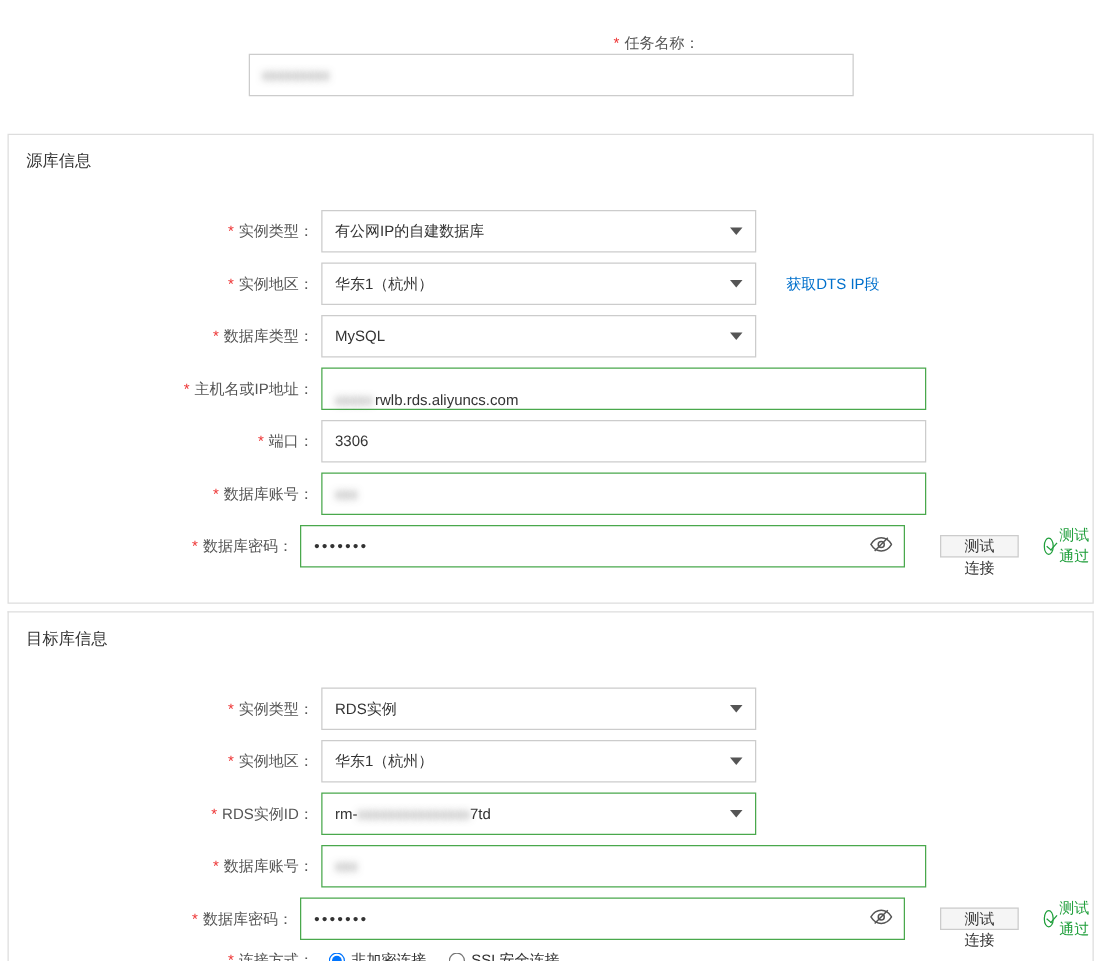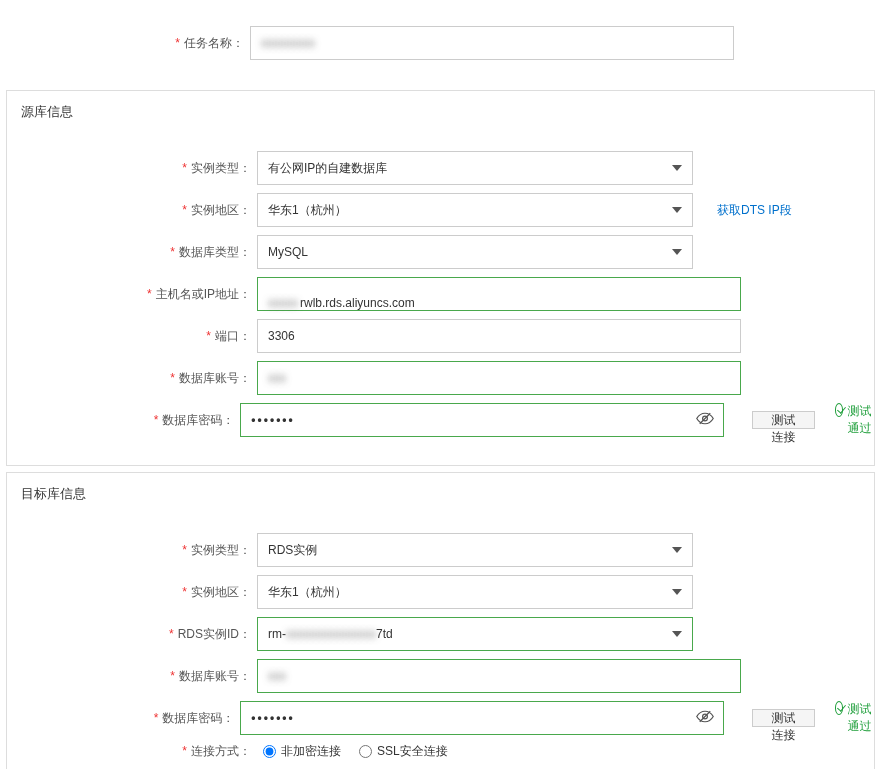--- a/index.html
+++ b/index.html
@@ -23,20 +23,21 @@
   .form-area {
     padding: 10px 0 20px 0;
   }
   .row {
     display: flex;
     align-items: center;
     margin: 8px 0;
   }
   .row.toprow {
     padding: 18px 0 22px 0;
+    flex-direction: column;
   }
   .label {
     width: 250px;
     text-align: right;
     padding-right: 6px;
     color: #555;
     font-size: 12px;
     white-space: nowrap;
   }
   .req {
@@ -53,21 +54,21 @@
     border: 1px solid #ccc;
     background: #fff;
     padding: 0 10px;
     font-size: 12px;
     color: #333;
     outline: none;
   }
   .input { width: 484px; }
   .input.green { border-color: #49a84c; }
   .select {
-    width: 436px;
+    width: 348px;
     display: flex;
     align-items: center;
     justify-content: space-between;
     cursor: pointer;
   }
   .caret {
     width: 0; height: 0;
     border-left: 5px solid transparent;
     border-right: 5px solid transparent;
     border-top: 6px solid #555;
@@ -95,20 +96,21 @@
     padding: 0 16px;
     background: #f5f5f5;
     border: 1px solid #ccc;
     color: #333;
     font-size: 12px;
     cursor: pointer;
     margin-left: 18px;
   }
   .status-ok {
     display: inline-flex;
+    align-items: center;
     gap: 4px;
     color: #1e9e3a;
     font-size: 12px;
     margin-left: 10px;
   }
   .check-icon {
     display: inline-block;
     width: 14px; height: 14px;
     border: 1.5px solid #1e9e3a;
     border-radius: 50%;

